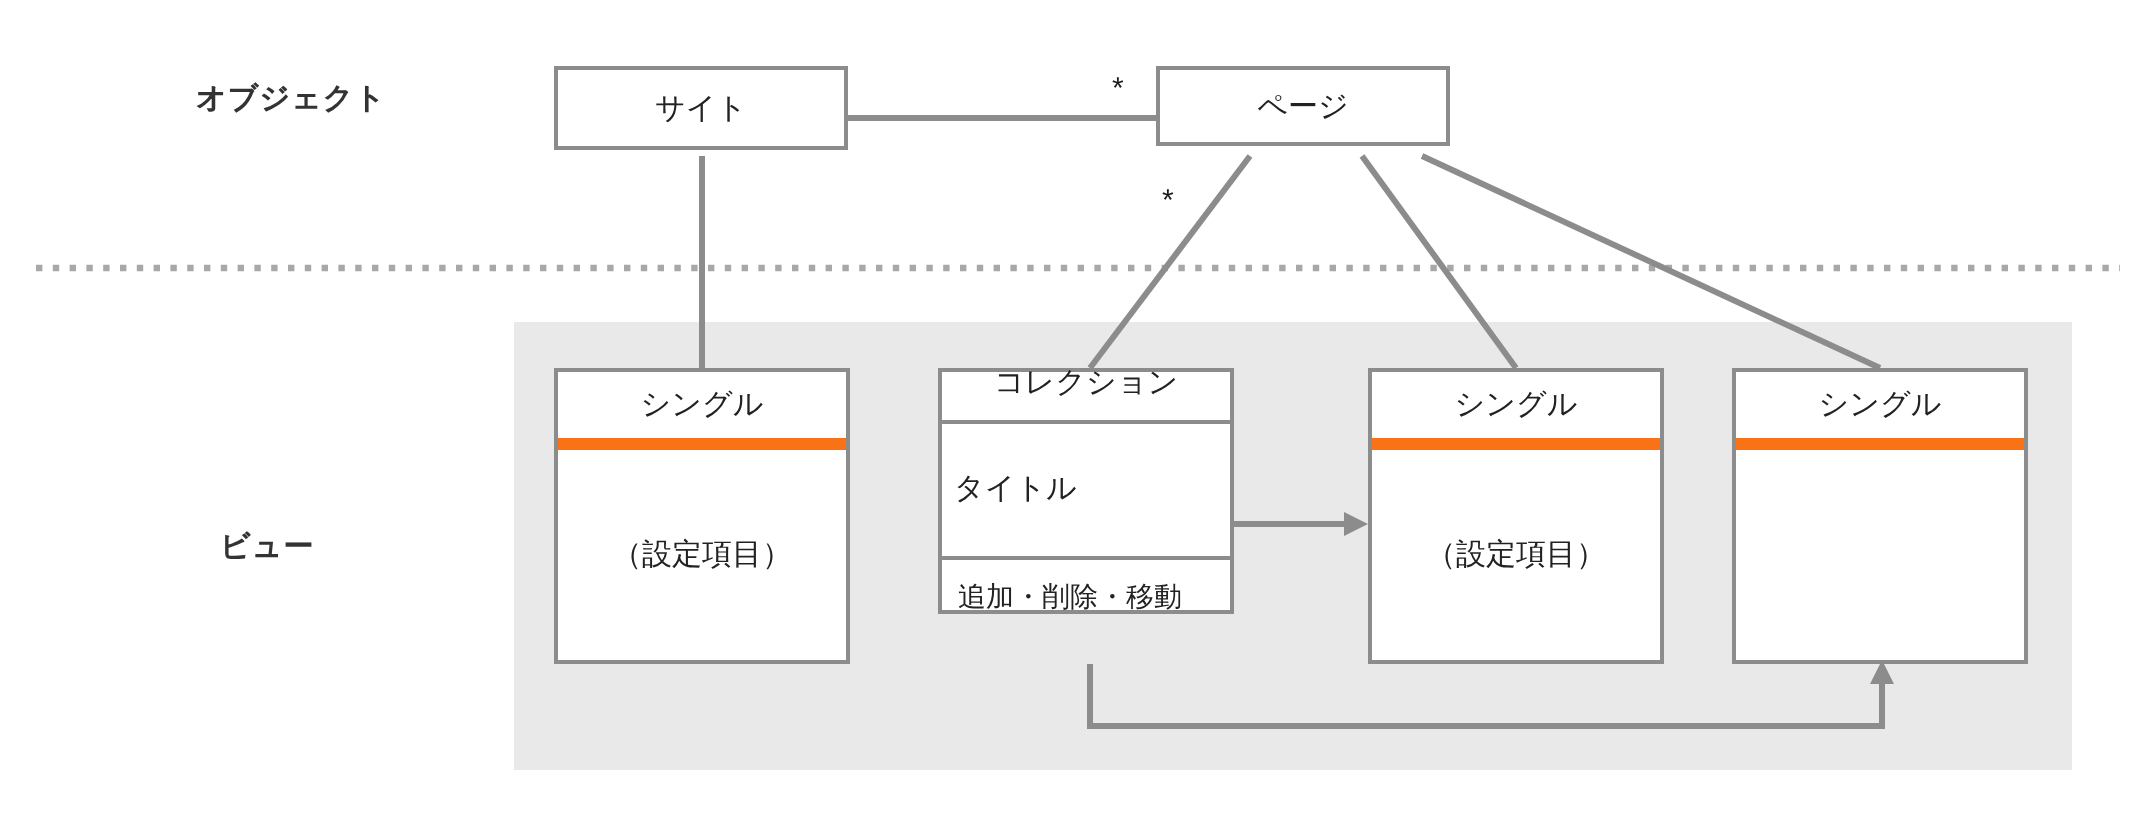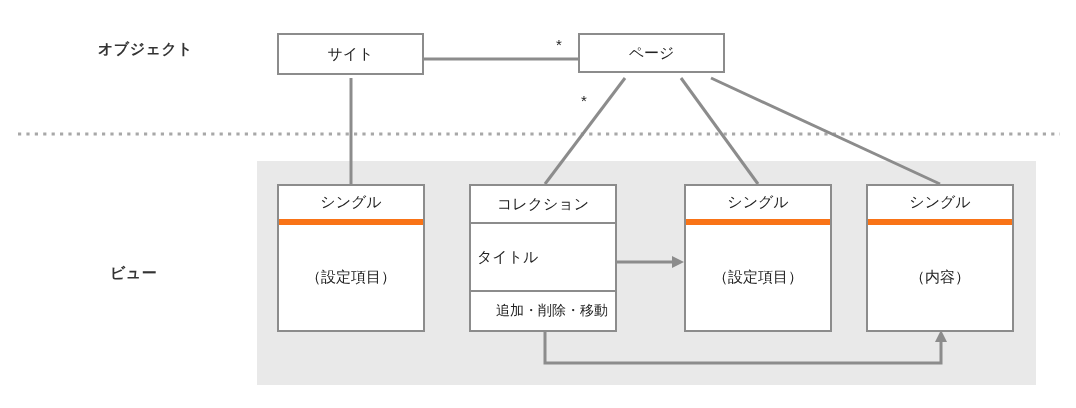--- a/index.html
+++ b/index.html
@@ -82,21 +82,21 @@
     border-bottom: 2px solid #8c8c8c;
     flex: 0 0 68px;
   }
   .node-foot {
     flex: 0 0 38px;
     font-size: 14px;
     color: #222222;
     display: flex;
     align-items: center;
     justify-content: flex-start;
-    padding-left: 25px;
+    padding-left: 8px;
     box-sizing: border-box;
     white-space: nowrap;
   }
   .multiplicity {
     position: absolute;
     font-size: 15px;
     color: #1a1a1a;
     line-height: 1;
   }
 </style>
@@ -142,29 +142,28 @@
 
   <div class="node simple" style="left:578px; top:33px; width:147px; height:40px;">
     <div class="node-title">ページ</div>
   </div>
 
   <div class="node two-part" style="left:277px; top:184px; width:148px; height:148px;">
     <div class="node-title">シングル</div>
     <div class="node-body">（設定項目）</div>
   </div>
 
-  <div class="node three-part" style="left:469px; top:184px; width:148px; height:148px;justify-content:center;">
+  <div class="node three-part" style="left:469px; top:184px; width:148px; height:123px;justify-content:center;">
     <div class="node-title">コレクション</div>
     <div class="node-body left-align">タイトル</div>
     <div class="node-foot">追加・削除・移動</div>
   </div>
 
   <div class="node two-part" style="left:684px; top:184px; width:148px; height:148px;">
     <div class="node-title">シングル</div>
     <div class="node-body">（設定項目）</div>
   </div>
 
   <div class="node two-part" style="left:866px; top:184px; width:148px; height:148px;">
     <div class="node-title">シングル</div>
-    <div class="node-body">（内容）</div>
   </div>
 
 </div>
 
 </body></html>

